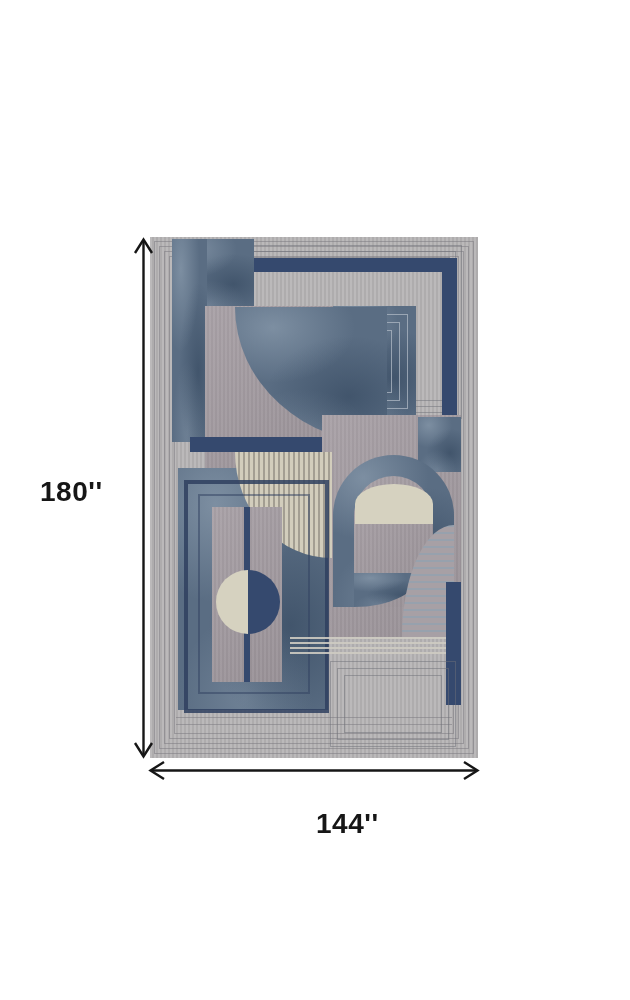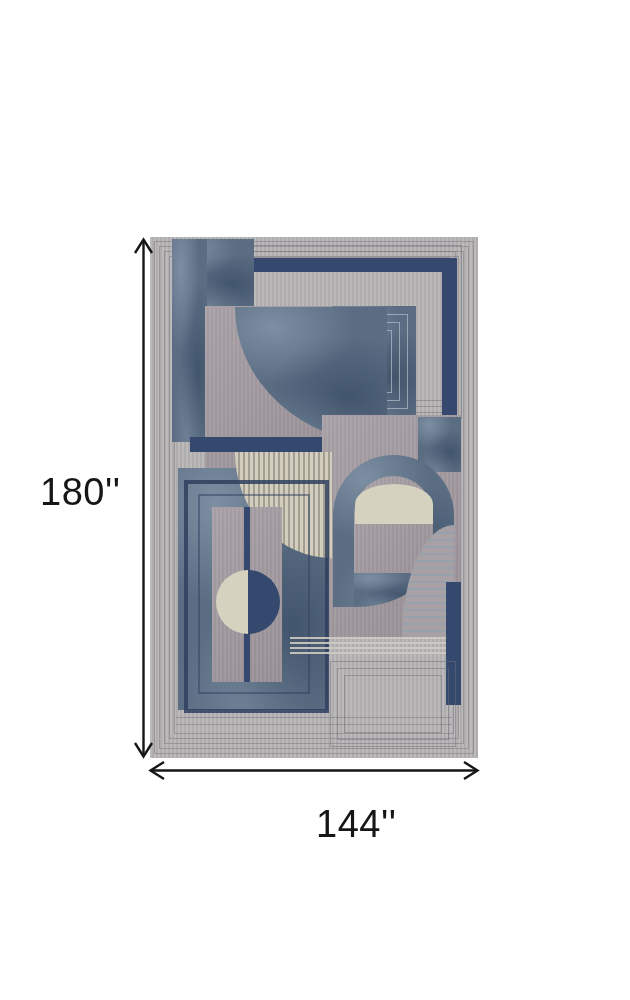--- a/index.html
+++ b/index.html
@@ -23,22 +23,22 @@
       repeating-linear-gradient(90deg, rgba(255,255,255,.04) 0 2px, rgba(0,0,0,.03) 2px 4px),
       var(--mauve-gray,#a39ba1);}
   .navy{background:var(--navy,#35496e);}
   .cream{background:var(--cream,#d6d2c0);}
   .sq-line{border:1px solid rgba(170,180,192,.8);}
   .nv-frame-outer{border:4px solid rgba(47,64,95,.85);}
   .nv-frame-inner{border:2px solid rgba(47,64,95,.5);}
   .cream-stripes{background:repeating-linear-gradient(90deg,#d2cdbc 0 3px,#a39e92 3px 5px);}
   .stair-stripes{background:repeating-linear-gradient(180deg,#97a1ad 0 2px,#a7a0a5 2px 7px);}
   .ladder{background:repeating-linear-gradient(180deg,rgba(206,203,194,.9) 0 1.5px,rgba(0,0,0,0) 1.5px 5px);}
-  .dim-label{position:absolute;color:var(--dimension-black,#161616);font-size:38px;line-height:28px;
-             letter-spacing:.5px;white-space:nowrap;}
+  .dim-label{position:absolute;color:var(--dimension-black,#161616);font-size:28px;line-height:28px;
+             letter-spacing:.5px;white-space:nowrap;font-weight:bold;}
   .dim-svg{position:absolute;left:0;top:0;pointer-events:none;}
 </style>
 </head>
 <body>
 
 <div class="canvas">
 
   <div class="rug">
 
     <div class="frame" style="left:4px;top:4px;right:4px;bottom:4px;"></div>

